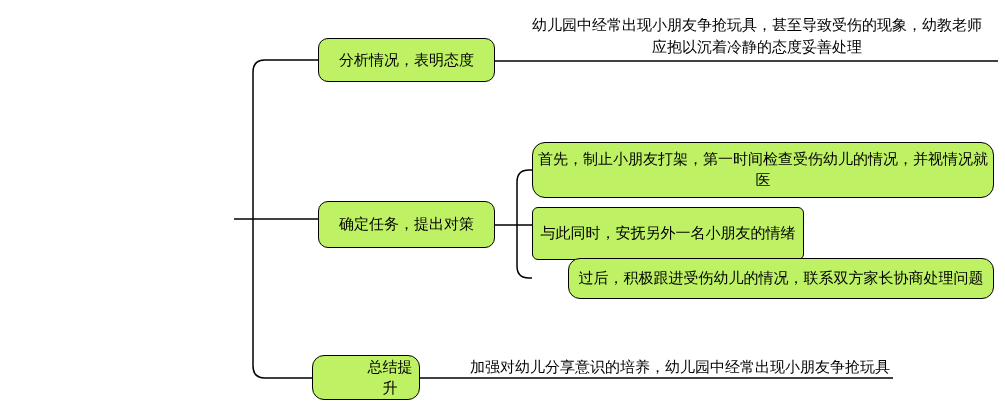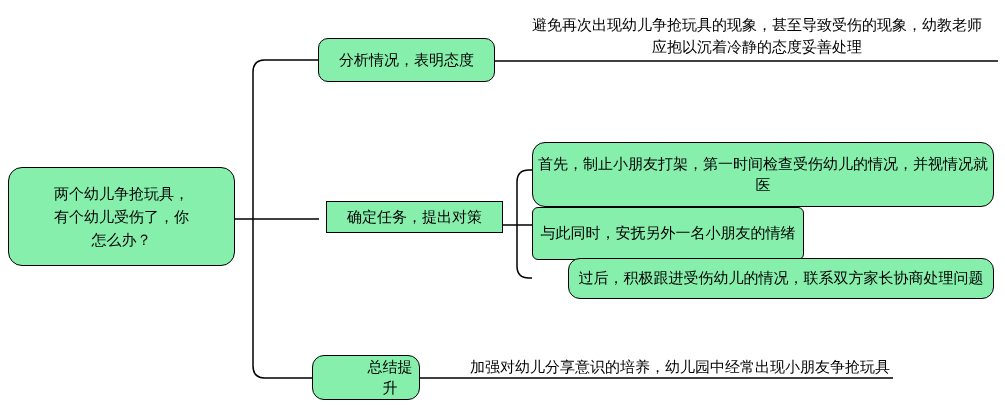--- a/index.html
+++ b/index.html
@@ -17,21 +17,21 @@
     color: #000000;
   }
   .wires {
     position: absolute;
     left: 0; top: 0;
     width: 1005px; height: 416px;
   }
   .node {
     position: absolute;
     box-sizing: border-box;
-    background: #86efac;
+    background: #bef264;
     border: 1.5px solid #000000;
     display: flex;
     align-items: center;
     justify-content: center;
     text-align: center;
     font-size: 15px;
     line-height: 1.38;
     color: #000000;
   }
   .root {
@@ -41,33 +41,32 @@
     white-space: pre-line;
     line-height: 1.55;
   }
   .b1 {
     left: 318px; top: 38px;
     width: 177px; height: 44px;
     border-radius: 10px;
   }
   .b2 {
     left: 318px; top: 201px;
-    width: 177px; height: 32px;
-    border-radius: 0;
-    margin-left: 8px;
+    width: 177px; height: 47px;
+    border-radius: 10px;
   }
   .b3 {
     left: 312px; top: 355px;
     width: 108px; height: 45px;
     border-radius: 12px;
     padding-left: 48px;
   }
   .t1 {
     left: 532px; top: 142px;
-    width: 462px; height: 65px;
+    width: 462px; height: 56px;
     border-radius: 13px;
     padding: 1px 5px;
   }
   .t2 {
     left: 532px; top: 207px;
     width: 272px; height: 53px;
     border-radius: 6px;
   }
   .t3 {
     left: 532px; top: 258px;
@@ -105,27 +104,24 @@
 
     <path d="M494 61 H998"></path>
 
     <path d="M494 225 H532"></path>
 
     <path d="M532 170 H529 Q517 170 517 182 V266 Q517 278 529 278 H532"></path>
 
     <path d="M419 378 H893"></path>
   </svg>
 
-  <div class="node root">两个幼儿争抢玩具，
-有个幼儿受伤了，你
-怎么办？</div>
 
   <div class="node b1">分析情况，表明态度</div>
 
-  <div class="leaf-text leaf1">避免再次出现幼儿争抢玩具的现象，甚至导致受伤的现象，幼教老师应抱以沉着冷静的态度妥善处理</div>
+  <div class="leaf-text leaf1">幼儿园中经常出现小朋友争抢玩具，甚至导致受伤的现象，幼教老师应抱以沉着冷静的态度妥善处理</div>
 
   <div class="node b2">确定任务，提出对策</div>
 
   <div class="node t1">首先，制止小朋友打架，第一时间检查受伤幼儿的情况，并视情况就医</div>
 
   <div class="node t2">与此同时，安抚另外一名小朋友的情绪</div>
 
   <div class="node t3">过后，积极跟进受伤幼儿的情况，联系双方家长协商处理问题</div>
 
   <div class="node b3">总结提升</div>

